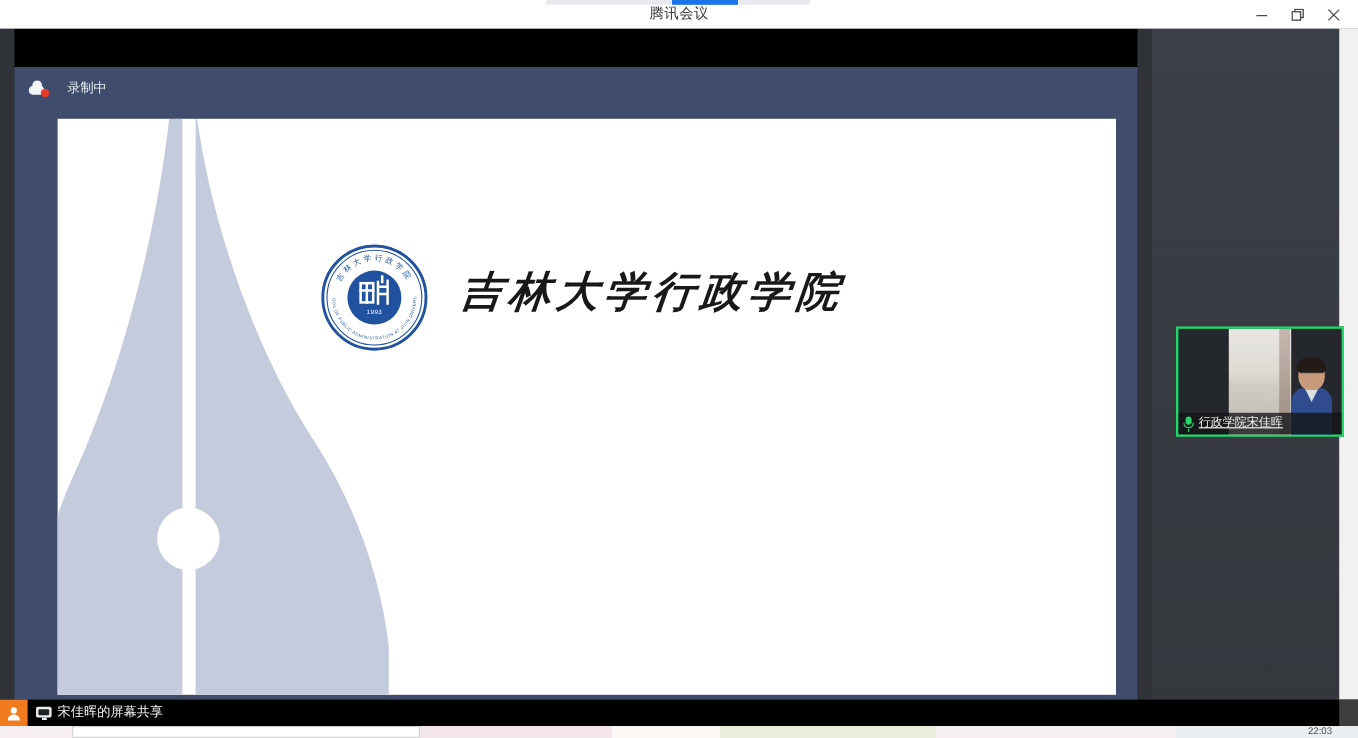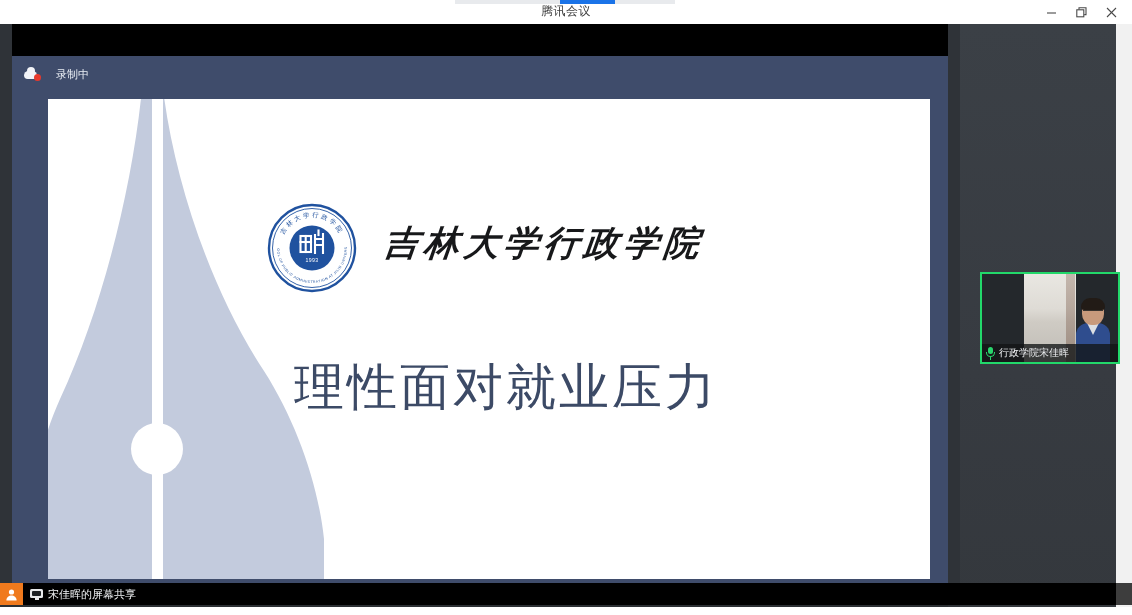--- a/index.html
+++ b/index.html
@@ -279,20 +279,21 @@
   }
   .mic-icon .stem {
     position: absolute; left: 4px; top: 10px;
     width: 1.4px; height: 3px; background: #29d46c;
   }
   .tile-name {
     font-size: 10px;
     color: #f0f2f4;
     white-space: nowrap;
     line-height: 12px;
+    text-decoration: underline;
   }
 
   
   .status-bar {
     position: absolute;
     left: 0; top: 583px;
     width: 1132px; height: 22px;
     background: #000000;
   }
   .status-inner {
@@ -455,21 +456,20 @@
               <textPath href="#arcTop" startOffset="50%" text-anchor="middle">吉林大学行政学院</textPath>
             </text>
             <text font-family="Liberation Sans, sans-serif" font-size="3.5" fill="#20529f" letter-spacing="0.5">
               <textPath href="#arcBot" startOffset="50%" text-anchor="middle">SCHOOL OF PUBLIC ADMINISTRATION AT JILIN UNIVERSITY</textPath>
             </text>
           </svg>
         </div>
 
         <div class="school-name">吉林大学行政学院</div>
 
-        <div class="slide-title">理性面对就业压力</div>
       </div>
     </div>
 
     <div class="strip-gutter-l"></div>
     <div class="filmstrip"></div>
     <div class="strip-gutter-r"></div>
 
     <div class="video-tile">
       <div class="tile-video">
         <div class="tile-wallL"></div>
@@ -502,14 +502,23 @@
       </div>
       <span class="monitor-icon">
         <span class="scr"></span>
           <span class="stand"></span>
       </span>
       <span class="share-text">宋佳晖的屏幕共享</span>
     </div>
   </div>
   <div class="status-right-dark"></div>
 
+  <div class="taskbar">
+    <div class="tb-seg" style="width:60px;background:#f6eef0;"></div>
+    <div class="tb-seg" style="width:290px;background:#ffffff;border:1px solid #d5d5d5;box-sizing:border-box;"></div>
+    <div class="tb-seg" style="width:160px;background:#f3e6ea;"></div>
+    <div class="tb-seg" style="width:90px;background:#faf7f4;"></div>
+    <div class="tb-seg" style="width:180px;background:#e9eddc;"></div>
+    <div class="tb-seg" style="width:200px;background:#f6eef0;"></div>
+    <div class="tb-clock">22:03</div>
+  </div>
 
 </div>
 
 </body></html>

